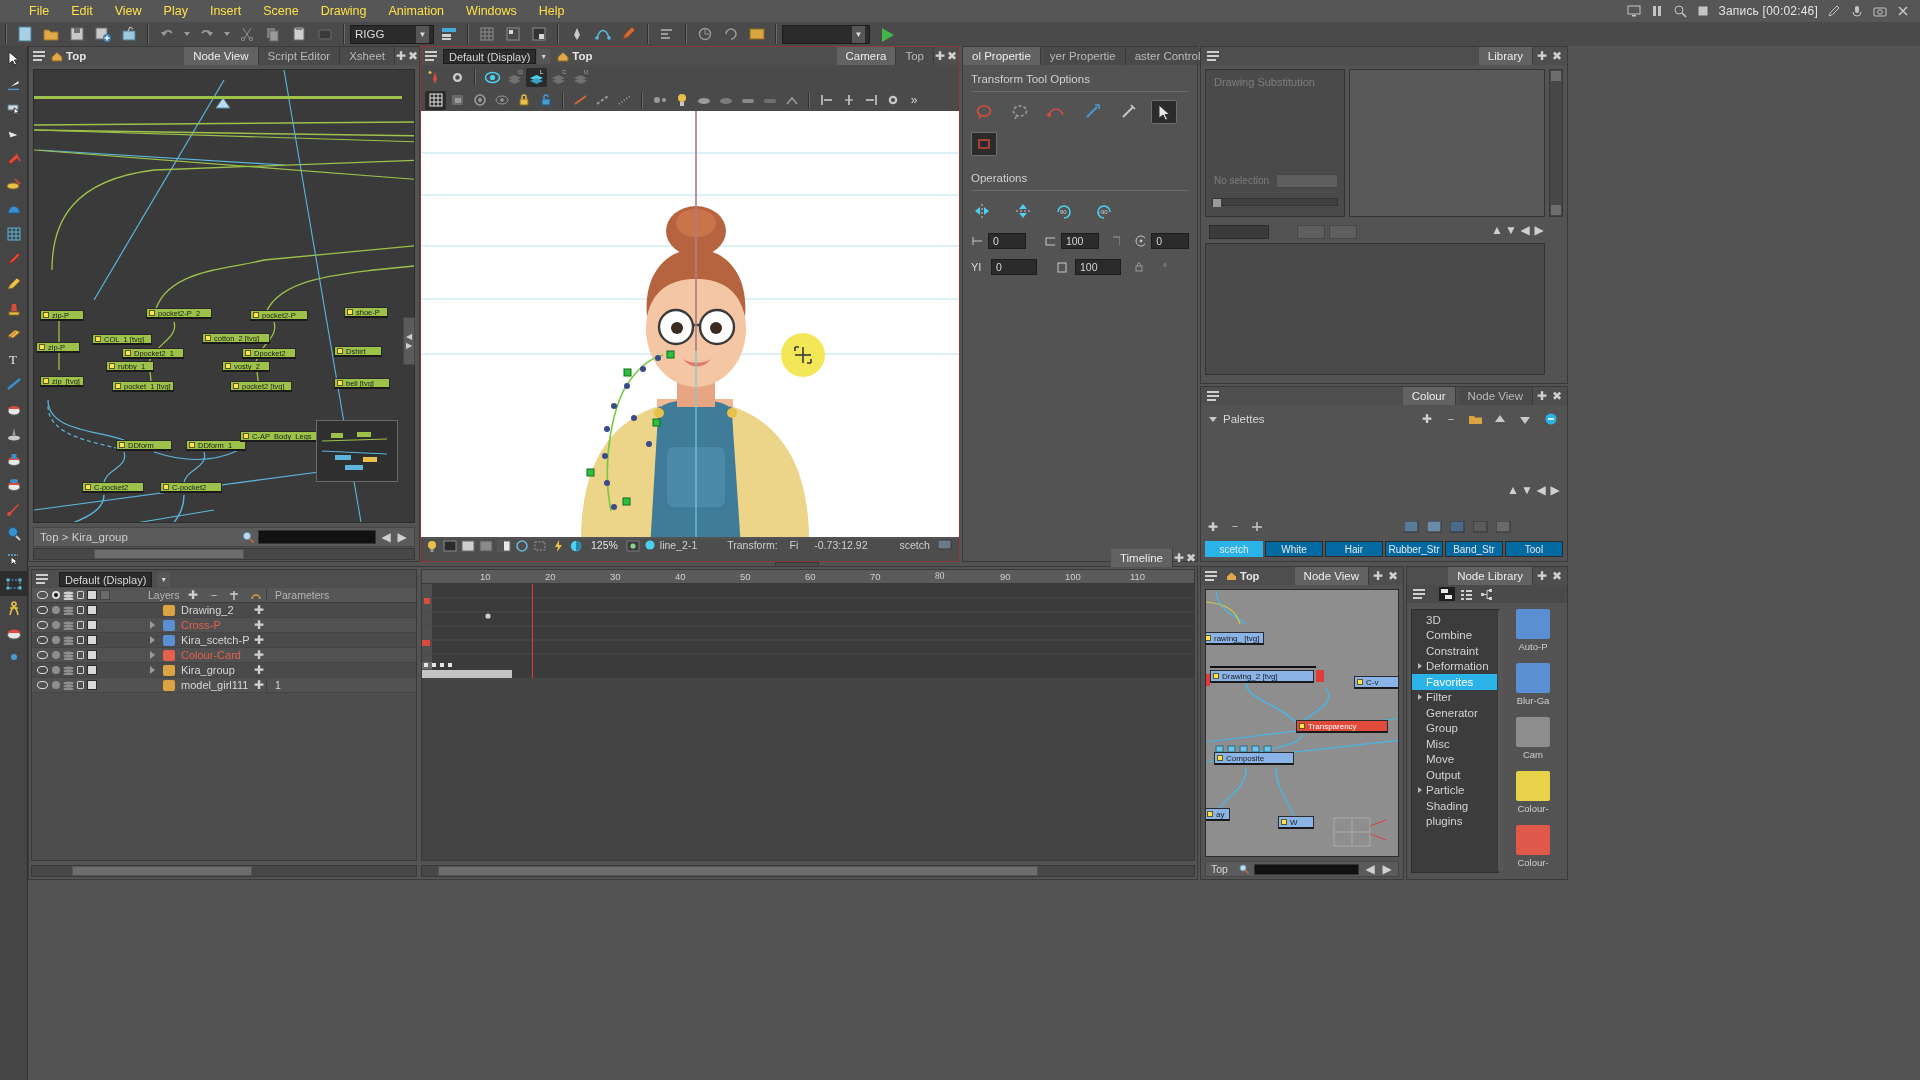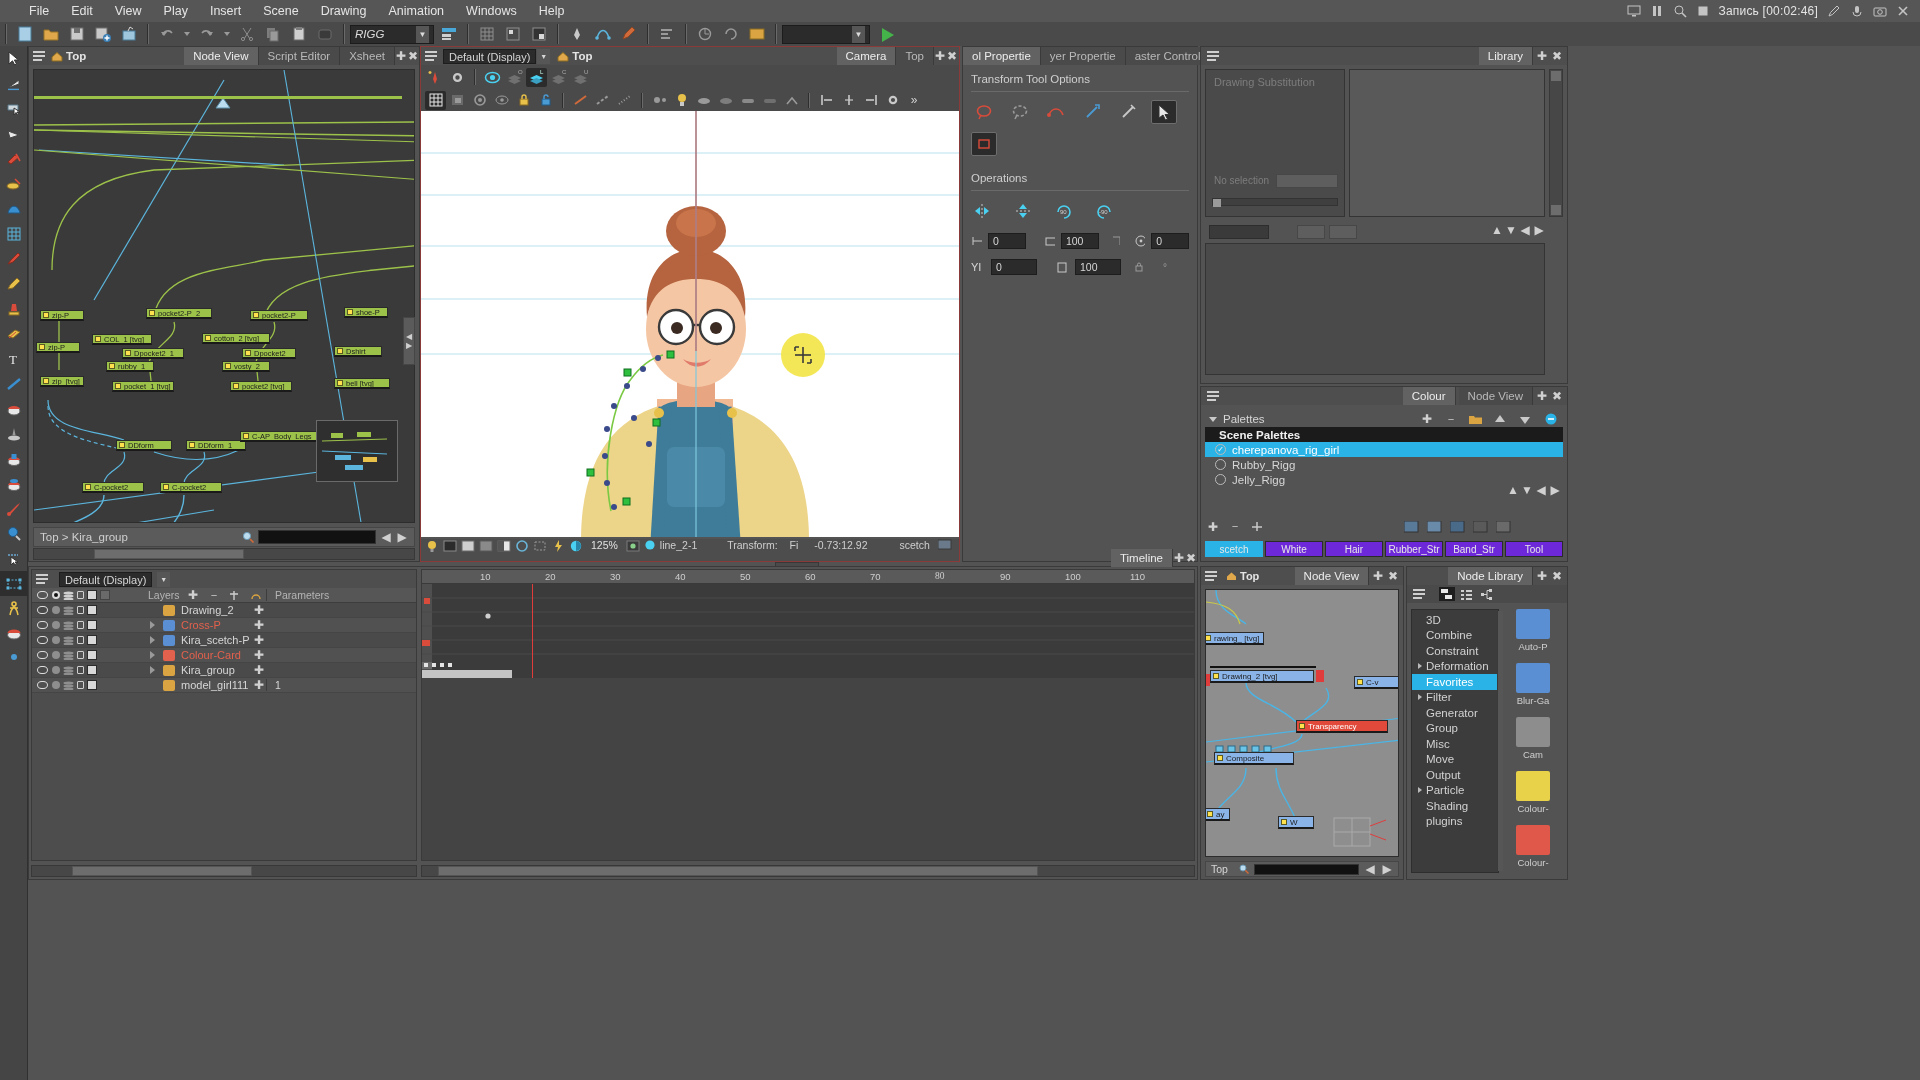--- a/index.html
+++ b/index.html
@@ -8,35 +8,35 @@
     background: #535353;
     font-family: "Liberation Sans", sans-serif;
     font-size: 12px; color: #d6d6d6;
     overflow: hidden;
   }
   .app { position: relative; width: 1920px; height: 1080px; }
 
   
   .menubar { position:absolute; left:0; top:0; width:1920px; height:22px;
     background:#565656; display:flex; align-items:center; padding-left:18px; }
-  .menubar .mi { padding:0 11px; font-size:12.5px; color:#e5e5e5; line-height:22px; }
+  .menubar .mi { padding:0 11px; font-size:12.5px; color:#fde047; line-height:22px; }
   .rec { position:absolute; right:0; top:0; height:22px; display:flex;
          align-items:center; gap:9px; padding-right:10px; }
   .rec .ic { width:14px; height:14px; opacity:.85; display:block; }
   .rec .lbl { font-size:12px; color:#e4e4e4; letter-spacing:.2px; }
 
   
   .toolbar { position:absolute; left:0; top:22px; width:1920px; height:24px;
     background:#4a4a4a; display:flex; align-items:center; }
   .tb-sep { width:2px; height:20px; background:#2e2e2e; margin:0 5px; border-right:1px solid #6a6a6a;}
   .tb-ic { width:22px; height:20px; margin:0 2px; border-radius:2px; position:relative; }
   .tb-ic svg { position:absolute; left:3px; top:2px; }
   .combo { height:19px; background:#2b2b2b; border:1px solid #1c1c1c; color:#dcdcdc;
     font-size:11.5px; display:flex; align-items:center; padding:0 4px; min-width:76px; }
-  .combo .cv { flex:1;font-style:italic; }
+  .combo .cv { flex:1; }
   .combo .ca { width:13px; height:17px; background:#565656; display:flex;
      align-items:center; justify-content:center; font-size:8px; }
 
   
   .panel { position:absolute; background:#535353; border:1px solid #3a3a3a; }
   .ptab { height:18px; background:#4e4e4e; display:flex; align-items:center; }
   .tabstrip { display:flex; align-items:center; height:18px; }
   .tab { height:18px; line-height:18px; padding:0 9px; font-size:11.5px;
      color:#b9b9b9; background:#4a4a4a; border-right:1px solid #3a3a3a; white-space:nowrap;}
   .tab.active { background:#626262; color:#ececec; }
@@ -109,21 +109,21 @@
   .scrollv { position:absolute; right:4px; width:14px; background:#474747; border:1px solid #383838; }
 
   
   #colour { left:1200px; top:386px; width:368px; height:176px; }
   .pal-head { height:16px; display:flex; align-items:center; gap:6px; padding:0 8px; font-size:11.5px;}
   .caret { width:0;height:0;border-top:5px solid #c9c9c9;border-left:4px solid transparent;border-right:4px solid transparent;}
   .palrow { height:15px; display:flex; align-items:center; padding-left:10px; font-size:11.5px; gap:6px;}
   .palrow.hdr { background:#1b1b1b; font-weight:bold; color:#f0f0f0; padding-left:14px;}
   .palrow.sel { background:#2ab3e6; color:#fff; }
   .swatches { position:absolute; left:4px; right:4px; bottom:4px; height:16px; display:flex; gap:2px; }
-  .sw { flex:1; height:16px; background:#6d28d9; border:1px solid #2b2b2b;
+  .sw { flex:1; height:16px; background:#0369a1; border:1px solid #2b2b2b;
      font-size:10px; color:#e8e8e8; display:flex; align-items:center; justify-content:center;}
   .sw.sel { border:1px solid #2ab3e6; }
 
   
   #timeline { left:28px; top:566px; width:1170px; height:314px; }
   .tl-left { position:absolute; left:2px; top:2px; width:386px; bottom:18px;
      background:#4d4d4d; border:1px solid #3a3a3a; }
   .lay-tool { height:18px; background:#4e4e4e; display:flex; align-items:center; padding-left:4px; gap:5px;}
   .lay-hdr { height:15px; background:#565656; display:flex; align-items:center;
      font-size:10.5px; color:#b5b5b5; border-bottom:1px solid #3d3d3d;}
@@ -1195,35 +1195,20 @@
           </svg>
         <svg width="13" height="11">
             <path d="M6 10 L1 3 L11 3 Z" fill="#c9c9c9"></path>
           </svg>
         <svg width="15" height="13">
             <circle cx="7" cy="6" r="5.5" fill="#2ab3e6"></circle>
             <path d="M4 6 h6" stroke="#fff" stroke-width="1.6"></path>
           </svg>
       </span>
     </div>
-    <div id="pal-rows" style="margin:0 4px">
-        <div class="palrow hdr">Scene Palettes</div>
-        <div class="palrow sel">
-          <span style="width: 11px; height: 11px; border-radius: 50%; border: 1px solid rgb(187, 187, 187); font-size: 8px; text-align: center; line-height: 10px;">✓</span>
-          <span>cherepanova_rig_girl</span>
-        </div>
-        <div class="palrow">
-          <span style="width: 11px; height: 11px; border-radius: 50%; border: 1px solid rgb(187, 187, 187); font-size: 8px; text-align: center; line-height: 10px;"></span>
-          <span>Rubby_Rigg</span>
-        </div>
-        <div class="palrow">
-          <span style="width: 11px; height: 11px; border-radius: 50%; border: 1px solid rgb(187, 187, 187); font-size: 8px; text-align: center; line-height: 10px;"></span>
-          <span>Jelly_Rigg</span>
-        </div>
-      </div>
     <div style="position:absolute;left:6px;bottom:26px;display:flex;gap:10px;align-items:center">
       <span class="pt">✚</span>
       <span class="pt">－</span>
       <svg width="13" height="11">
           <path d="M6 1 v9 M1 6 h10" stroke="#c9c9c9" stroke-width="1.5"></path>
         </svg>
       <span style="margin-left:130px;display:flex;gap:8px">
         <svg width="15" height="12">
             <rect x="0" y="0" width="14" height="11" fill="#5a7a9a" stroke="#333"></rect>
           </svg>

